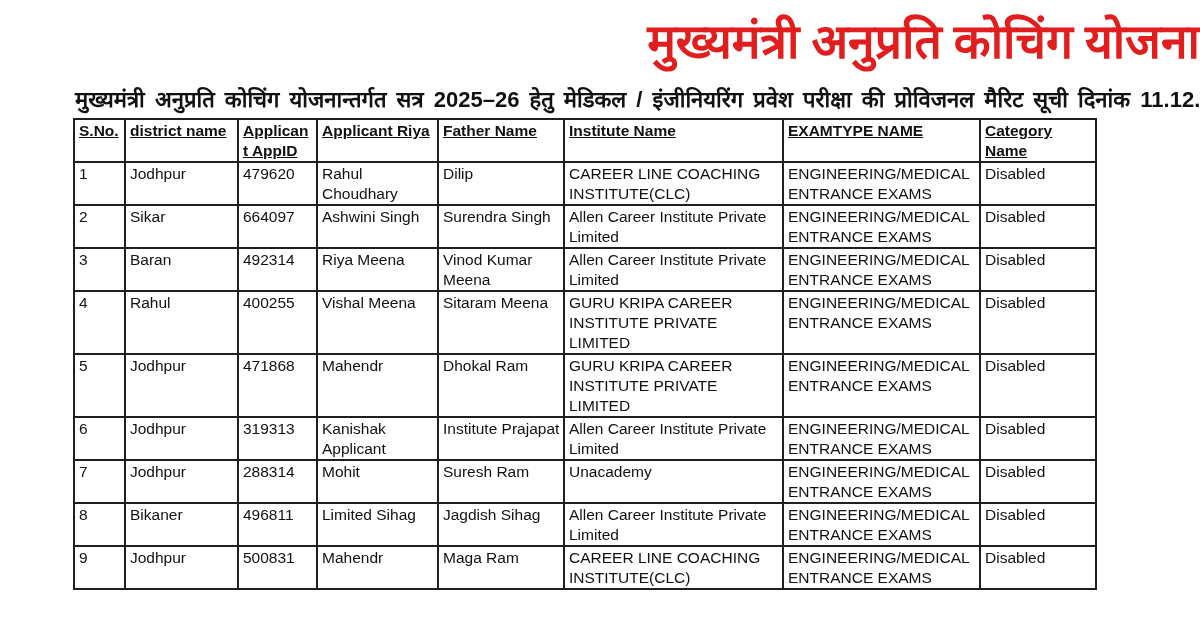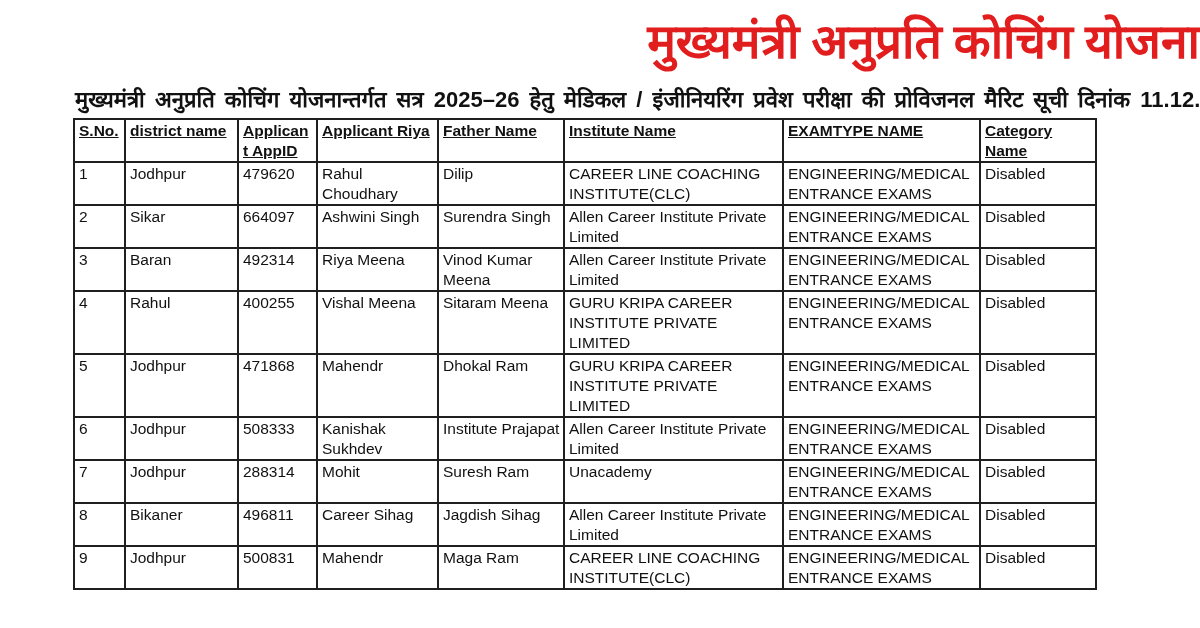--- a/index.html
+++ b/index.html
@@ -140,42 +140,42 @@
           <td>471868</td>
           <td>Mahendr</td>
           <td>Dhokal Ram</td>
           <td>GURU KRIPA CAREER INSTITUTE PRIVATE LIMITED</td>
           <td>ENGINEERING/MEDICAL ENTRANCE EXAMS</td>
           <td>Disabled</td>
         </tr>
         <tr>
           <td>6</td>
           <td>Jodhpur</td>
-          <td>508333</td>
-          <td>Kanishak Sukhdev</td>
+          <td>319313</td>
+          <td>Kanishak Applicant</td>
           <td>Institute Prajapat</td>
           <td>Allen Career Institute Private Limited</td>
           <td>ENGINEERING/MEDICAL ENTRANCE EXAMS</td>
           <td>Disabled</td>
         </tr>
         <tr>
           <td>7</td>
           <td>Jodhpur</td>
           <td>288314</td>
           <td>Mohit</td>
           <td>Suresh Ram</td>
           <td>Unacademy</td>
           <td>ENGINEERING/MEDICAL ENTRANCE EXAMS</td>
           <td>Disabled</td>
         </tr>
         <tr>
           <td>8</td>
           <td>Bikaner</td>
           <td>496811</td>
-          <td>Career Sihag</td>
+          <td>Limited Sihag</td>
           <td>Jagdish Sihag</td>
           <td>Allen Career Institute Private Limited</td>
           <td>ENGINEERING/MEDICAL ENTRANCE EXAMS</td>
           <td>Disabled</td>
         </tr>
         <tr>
           <td>9</td>
           <td>Jodhpur</td>
           <td>500831</td>
           <td>Mahendr</td>

